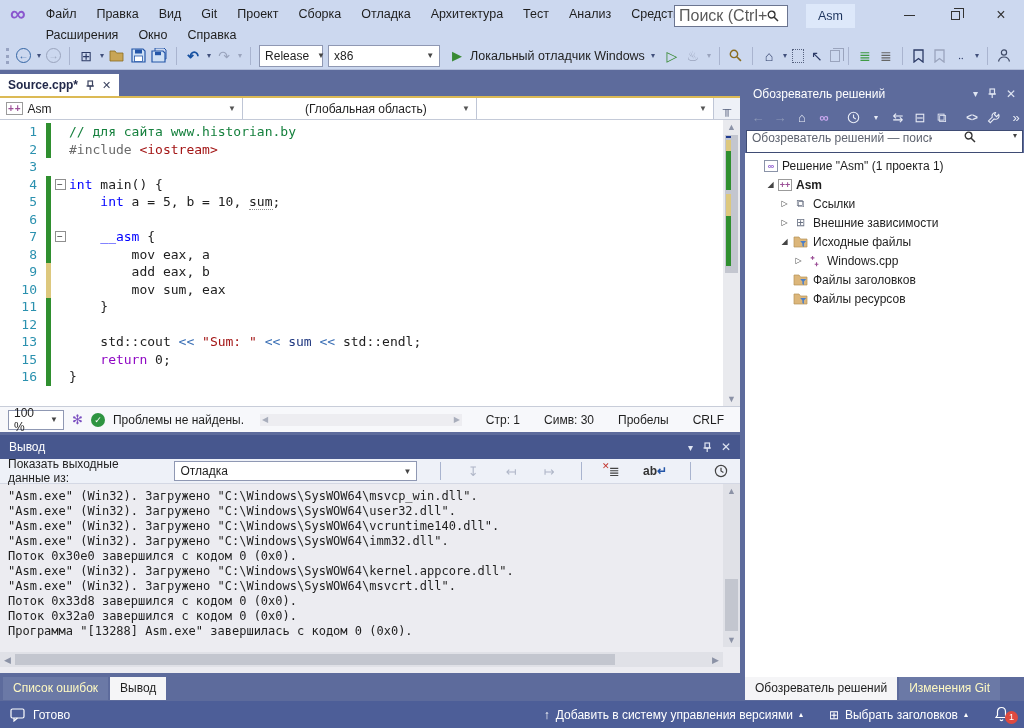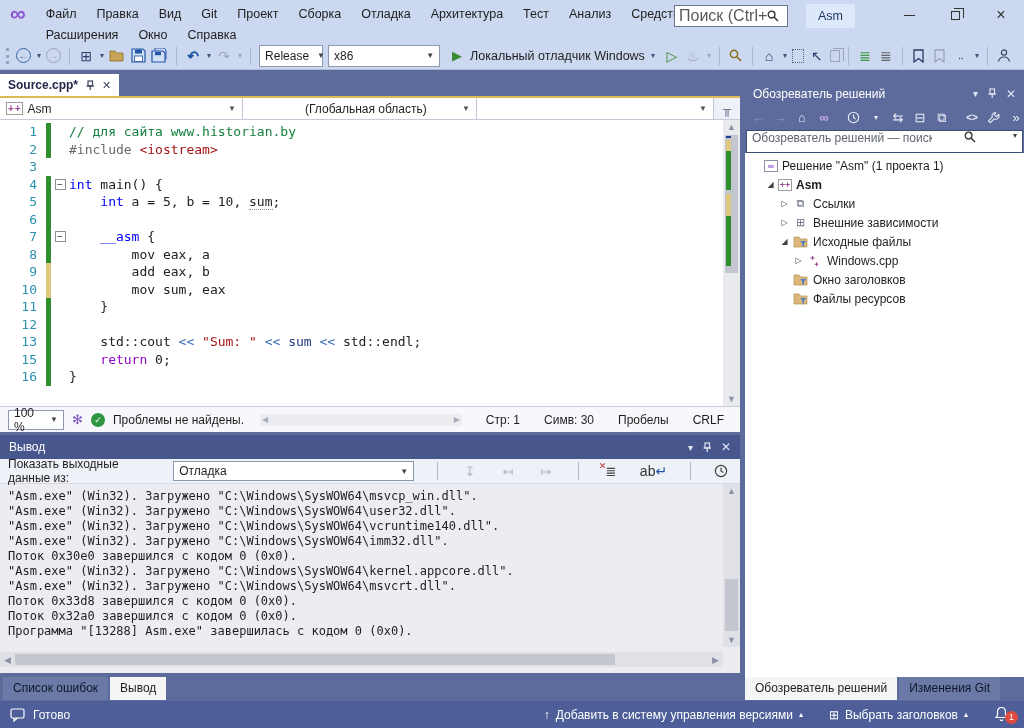--- a/index.html
+++ b/index.html
@@ -75,33 +75,33 @@
   
   #output{position:absolute;left:0;top:435px;width:740px;height:238px;background:#ececf1;}
   .out-header{height:24px;background:#47578e;color:#fff;display:flex;align-items:center;font-size:12px;padding:0 9px;}
   .out-header .hd-icons{margin-left:auto;display:flex;gap:9px;align-items:center;color:#dfe5f2;font-size:10px;}
   .out-toolbar{height:25px;background:#eef1f8;display:flex;align-items:center;font-size:12px;padding:0 8px;gap:20px;border-bottom:1px solid #d4d8e4;}
   .out-combo{width:288px;height:20px;}
   .oti{font-size:13px;color:#444;min-width:18px;text-align:center;}
   .oti.dis{color:#b0b7c8;}
   .clear-ico{position:relative;}
   .clear-ico .x{position:absolute;left:-3px;top:-3px;color:#c2332b;font-size:9px;}
-  .wrap-ico{font-size:14px;font-weight:normal;color:#333;}
+  .wrap-ico{font-size:12px;font-weight:bold;color:#333;}
   .wrap-ico span{color:#2456a8;}
   .out-body{height:163px;overflow:hidden;padding:5px 0 0 8px;position:relative;}
   .out-line{font:12px/15px "DejaVu Sans Mono",monospace;color:#1e1e1e;white-space:pre;}
   .out-vscroll{position:absolute;right:0;top:49px;width:17px;height:163px;background:#e0e1e7;}
   .out-hscroll{position:absolute;left:0;bottom:6px;width:723px;height:15px;background:#e0e1e7;display:flex;align-items:center;}
   .oh-arrow{width:15px;color:#8b92a6;font-size:9px;text-align:center;}
   .oh-thumb{height:11px;background:#c3c6cf;width:600px;}
   
   .ptab-row{position:absolute;display:flex;gap:2px;align-items:flex-end;height:23px;}
   #left-tabs{left:3px;top:677px;}
   #right-tabs{left:745px;top:677px;}
-  .ptab{font-size:12px;color:#0f172a;background:#6b79a6;padding:4px 10px 5px 10px;white-space:nowrap;}
+  .ptab{font-size:12px;color:#fef9c3;background:#6b79a6;padding:4px 10px 5px 10px;white-space:nowrap;}
   .ptab.active{background:#f5f5f7;color:#1e1e1e;}
   
   #solution{position:absolute;left:745px;top:82px;width:279px;height:595px;display:flex;flex-direction:column;}
   .se-header{height:23px;display:flex;align-items:center;color:#fff;font-size:12px;padding:0 8px;}
   .se-header .hd-icons{margin-left:auto;display:flex;gap:9px;align-items:center;color:#dfe5f2;font-size:10px;}
   .se-toolbar{height:25px;display:flex;align-items:center;gap:8px;padding:0 6px;color:#e8ecf6;font-size:13px;}
   .sei{min-width:14px;text-align:center;}
   .sei.dis{color:#8d99b8;}
   .se-sep{width:1px;height:15px;background:#7c89ad;}
   .se-search{height:23px;background:#fff;border:1px solid #3f4c74;display:flex;align-items:flex-start;padding:0 5px;margin:0 1px;gap:32px;}
@@ -572,21 +572,21 @@
           <span class="tree-label">Windows.cpp</span>
         </div>
         <div class="tree-row" style="padding-left: 32px;">
           <span class="tree-arrow"></span>
           <span class="ti">
             <svg width="15" height="13" viewBox="0 0 15 13">
               <path d="M1 2h5l1.5 2H14v8H1z" fill="#dcb67a" stroke="#b69256" stroke-width="0.7"></path>
               <path d="M7.2 6h6l-2.3 2.6V12l-1.5-1.1V8.6z" fill="#4a7fc9"></path>
             </svg>
           </span>
-          <span class="tree-label">Окно заголовков</span>
+          <span class="tree-label">Файлы заголовков</span>
         </div>
         <div class="tree-row" style="padding-left: 32px;">
           <span class="tree-arrow"></span>
           <span class="ti">
             <svg width="15" height="13" viewBox="0 0 15 13">
               <path d="M1 2h5l1.5 2H14v8H1z" fill="#dcb67a" stroke="#b69256" stroke-width="0.7"></path>
               <path d="M7.2 6h6l-2.3 2.6V12l-1.5-1.1V8.6z" fill="#4a7fc9"></path>
             </svg>
           </span>
           <span class="tree-label">Файлы ресурсов</span>

